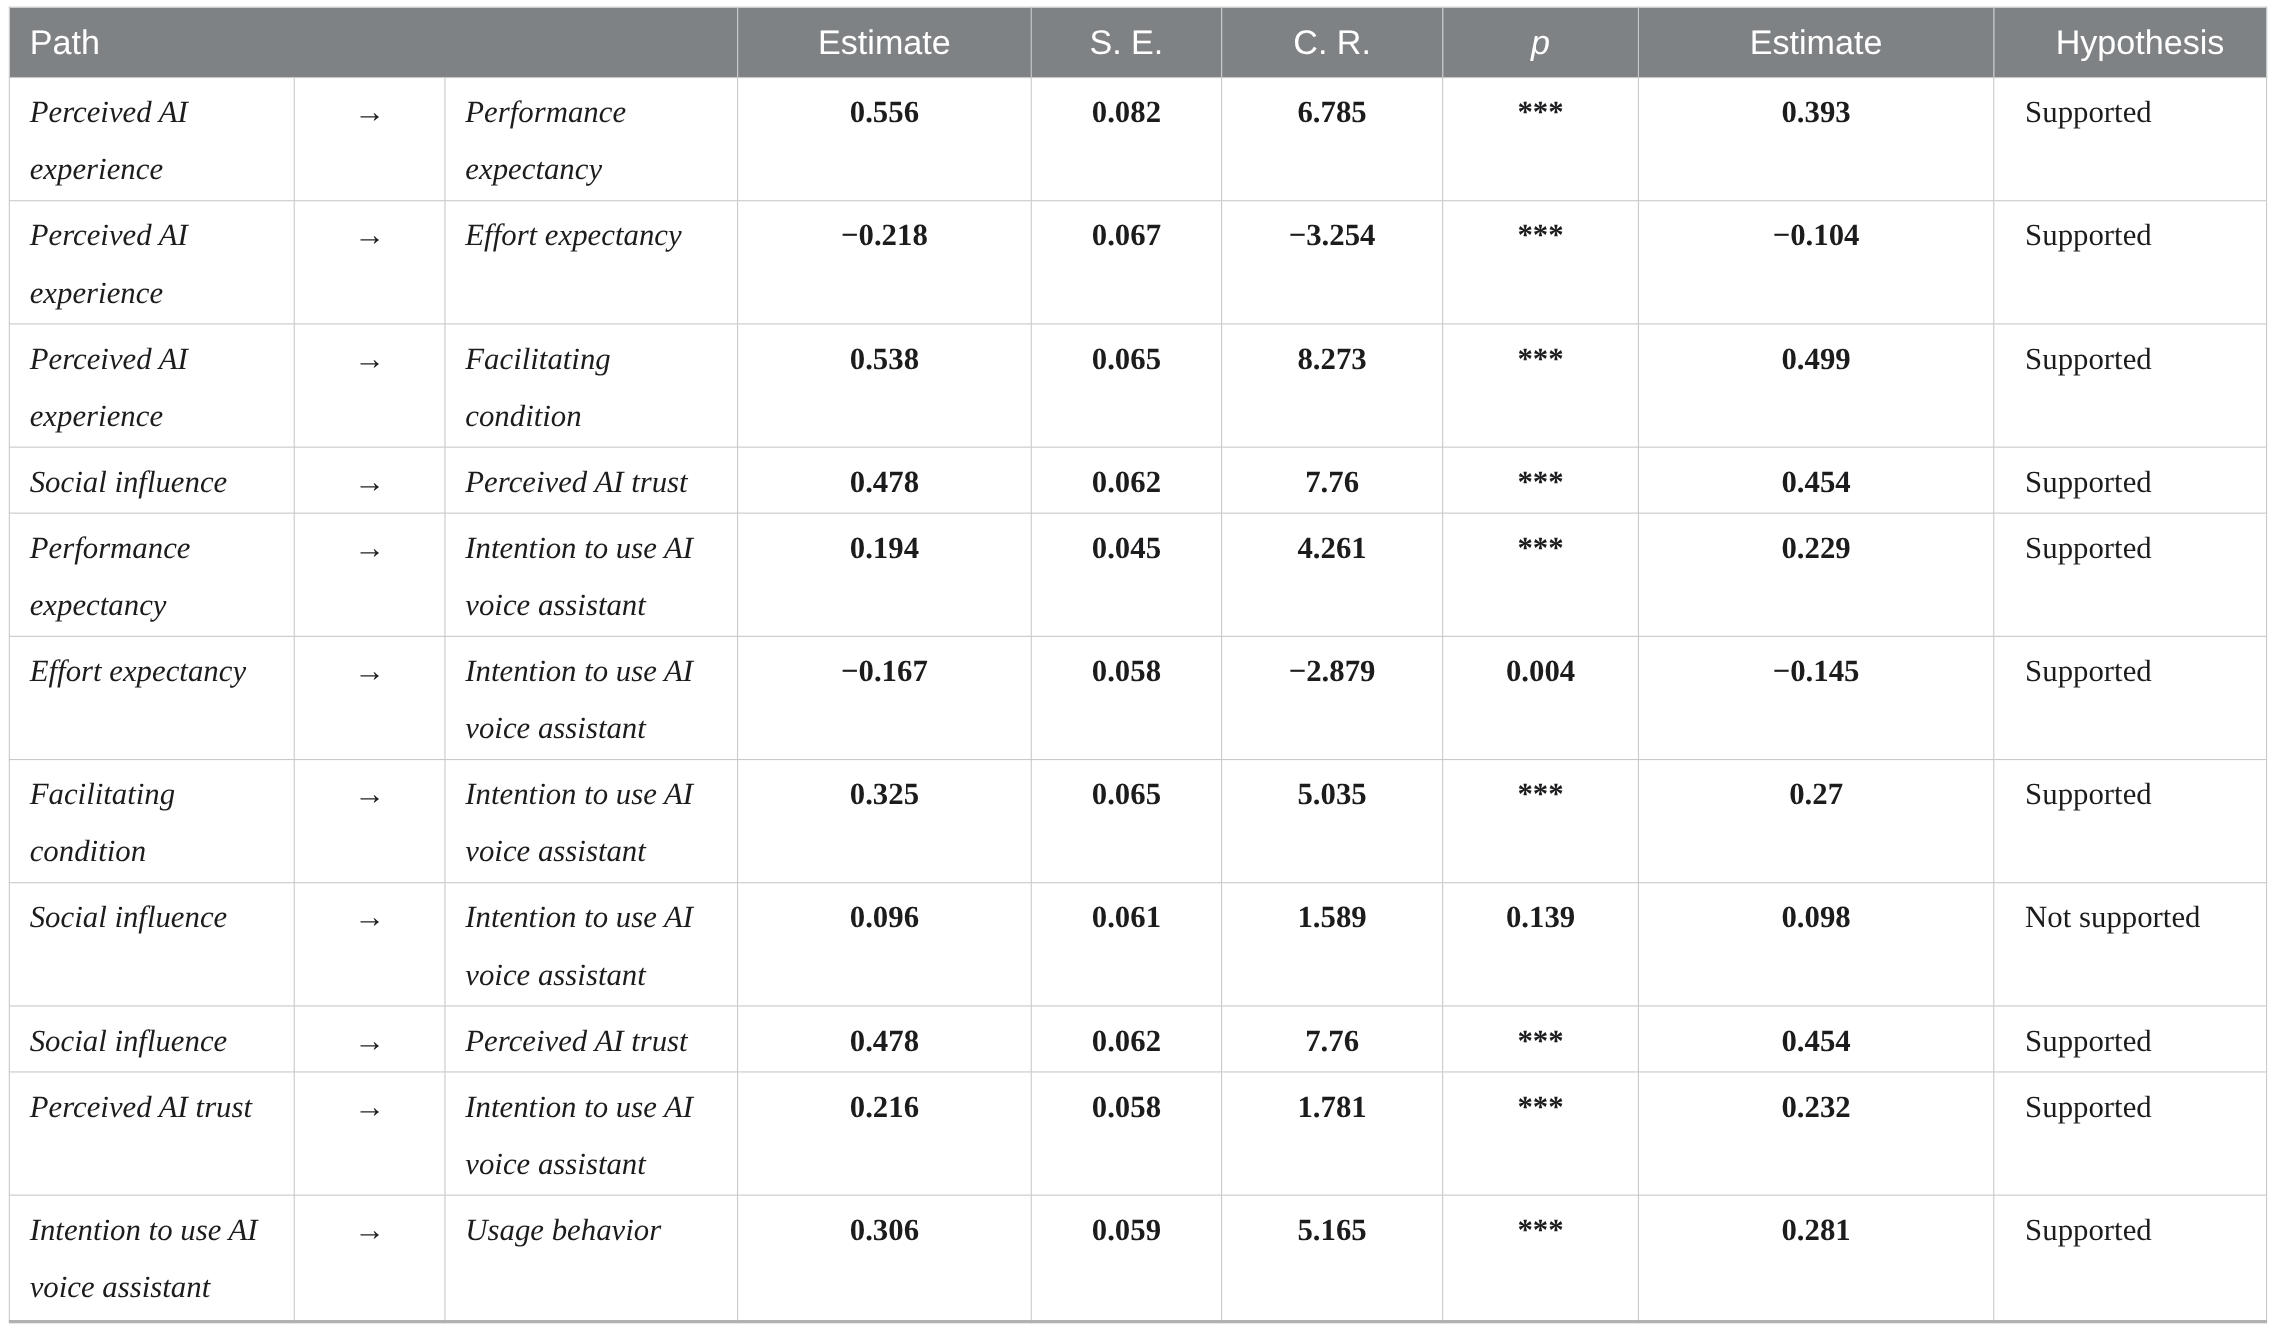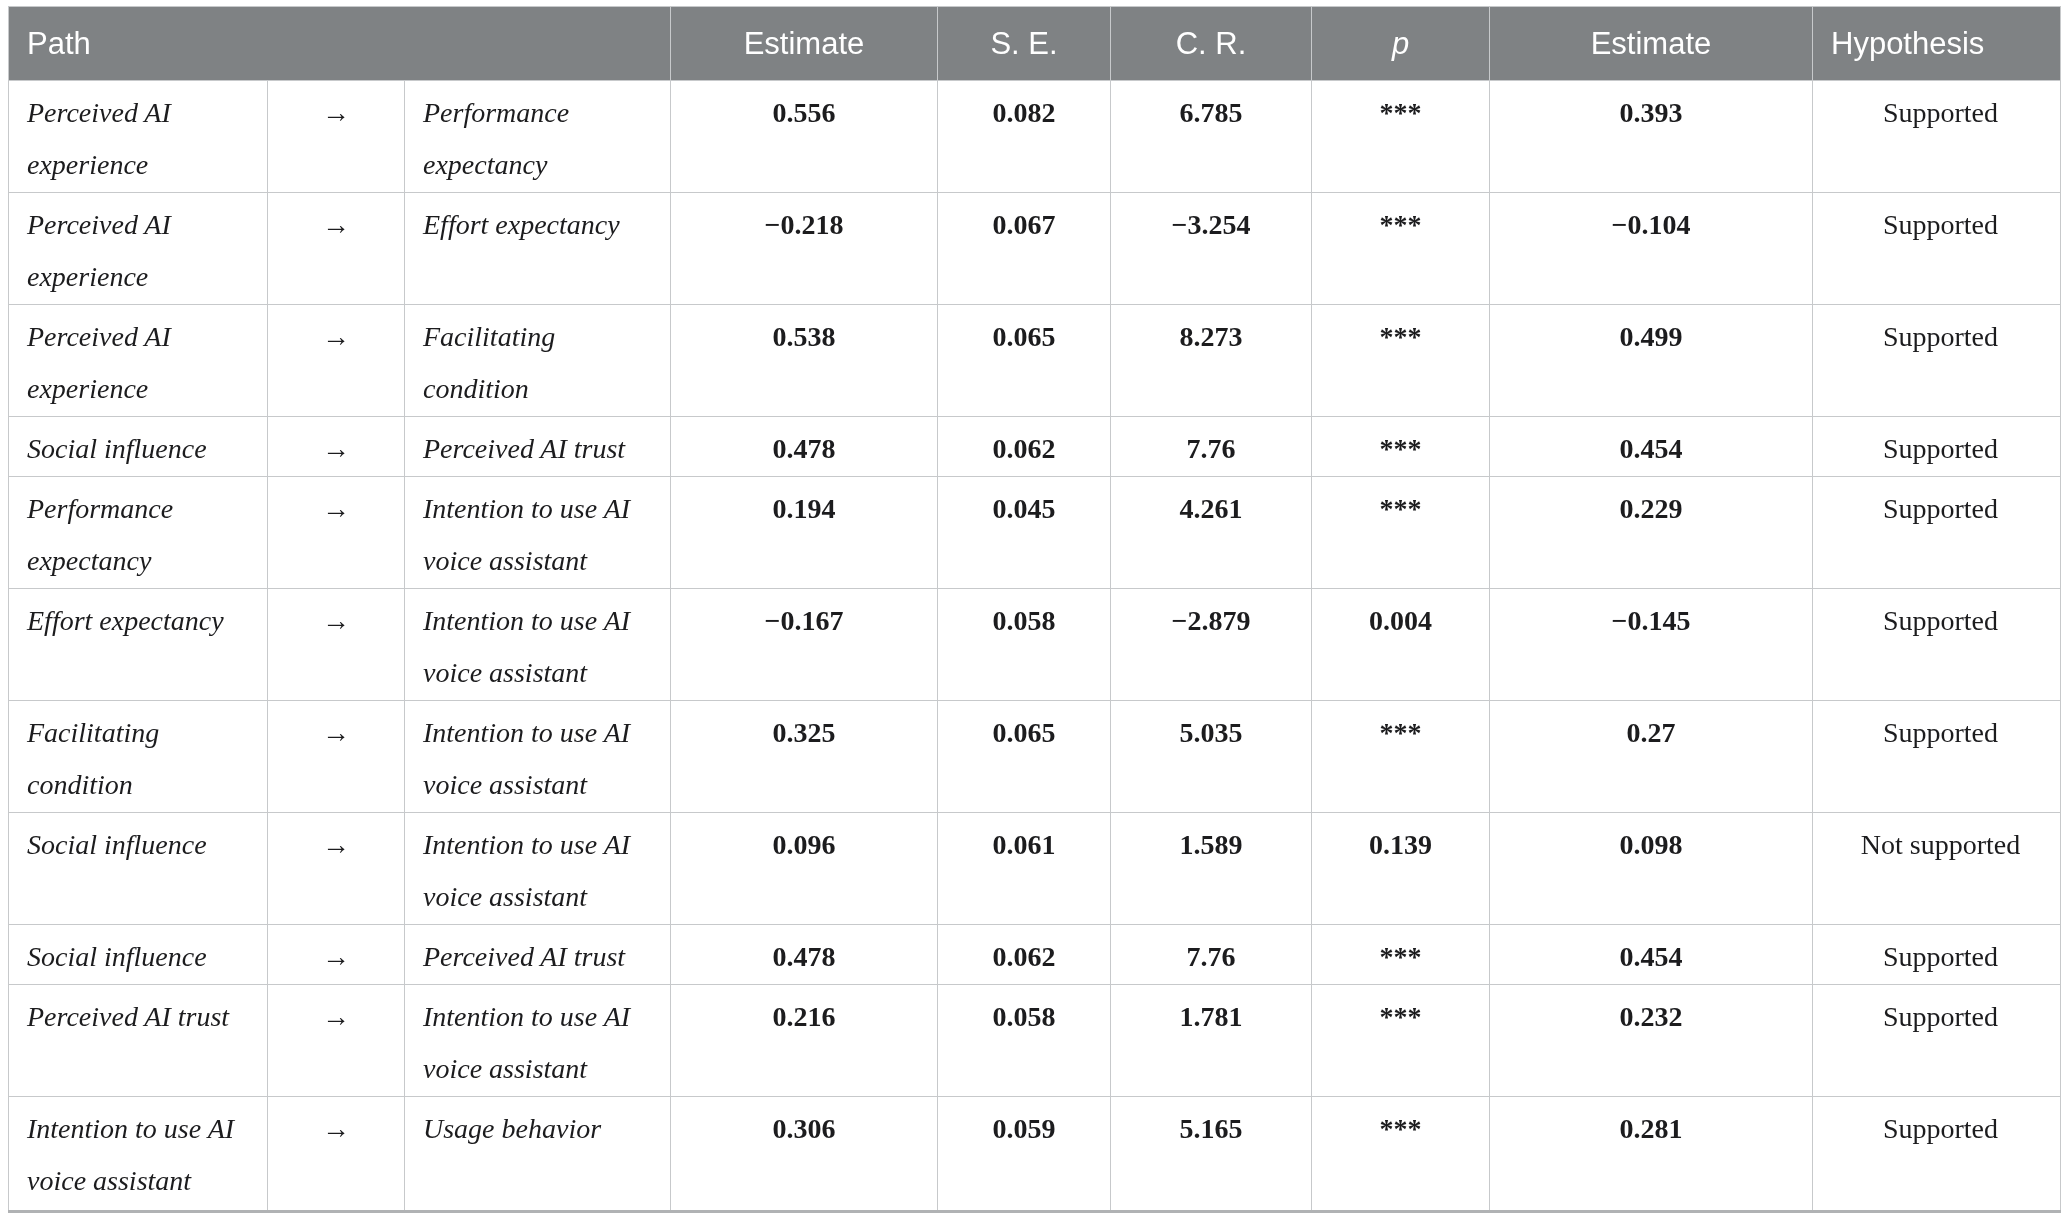--- a/index.html
+++ b/index.html
@@ -18,38 +18,38 @@
   table.path-table {
     border-collapse: collapse;
     table-layout: fixed;
     width: 2052px;
     font-family: "Liberation Serif", "DejaVu Serif", serif;
     font-size: 28px;
     color: #1c1c1e;
     border-bottom: 3px solid #b0b2b4;
   }
   
-  thead tr { height: 74px; }
+  thead tr { height: 64px; }
   th {
     background: #7f8284;
     color: #ffffff;
     font-family: "Liberation Sans", "DejaVu Sans", sans-serif;
     font-weight: 400;
     font-size: 31px;
     border: 1px solid #c7c9cb;
     text-align: center;
     vertical-align: middle;
     padding: 0;
   }
   th.th-path {
     text-align: left;
     padding-left: 18px;
   }
   th.th-hyp {
-    text-align: left;
+    text-align: center;
     padding-left: 18px;
   }
   th.th-p {
     font-style: italic;
   }
   
   tbody tr { height: 112px; }
   tbody tr.single { height: 60px; }
   tbody tr:last-child { height: 115px; }
   td {
@@ -62,22 +62,22 @@
   td.c-from, td.c-to {
     white-space: pre-line;
     text-align: left;
     padding-left: 18px;
     padding-right: 14px;
     font-style: italic;
   }
   td.c-arrow { text-align: center; }
   td.c-num { text-align: center; font-weight: bold; }
   td.c-hyp {
-    text-align: center;
-    padding-left: 18px;
+    text-align: left;
+    padding-left: 28px;
     padding-right: 10px;
   }
 </style>
 </head>
 <body>
 
 <div class="page">
   <table class="path-table">
     <colgroup>
       <col style="width:259px">

